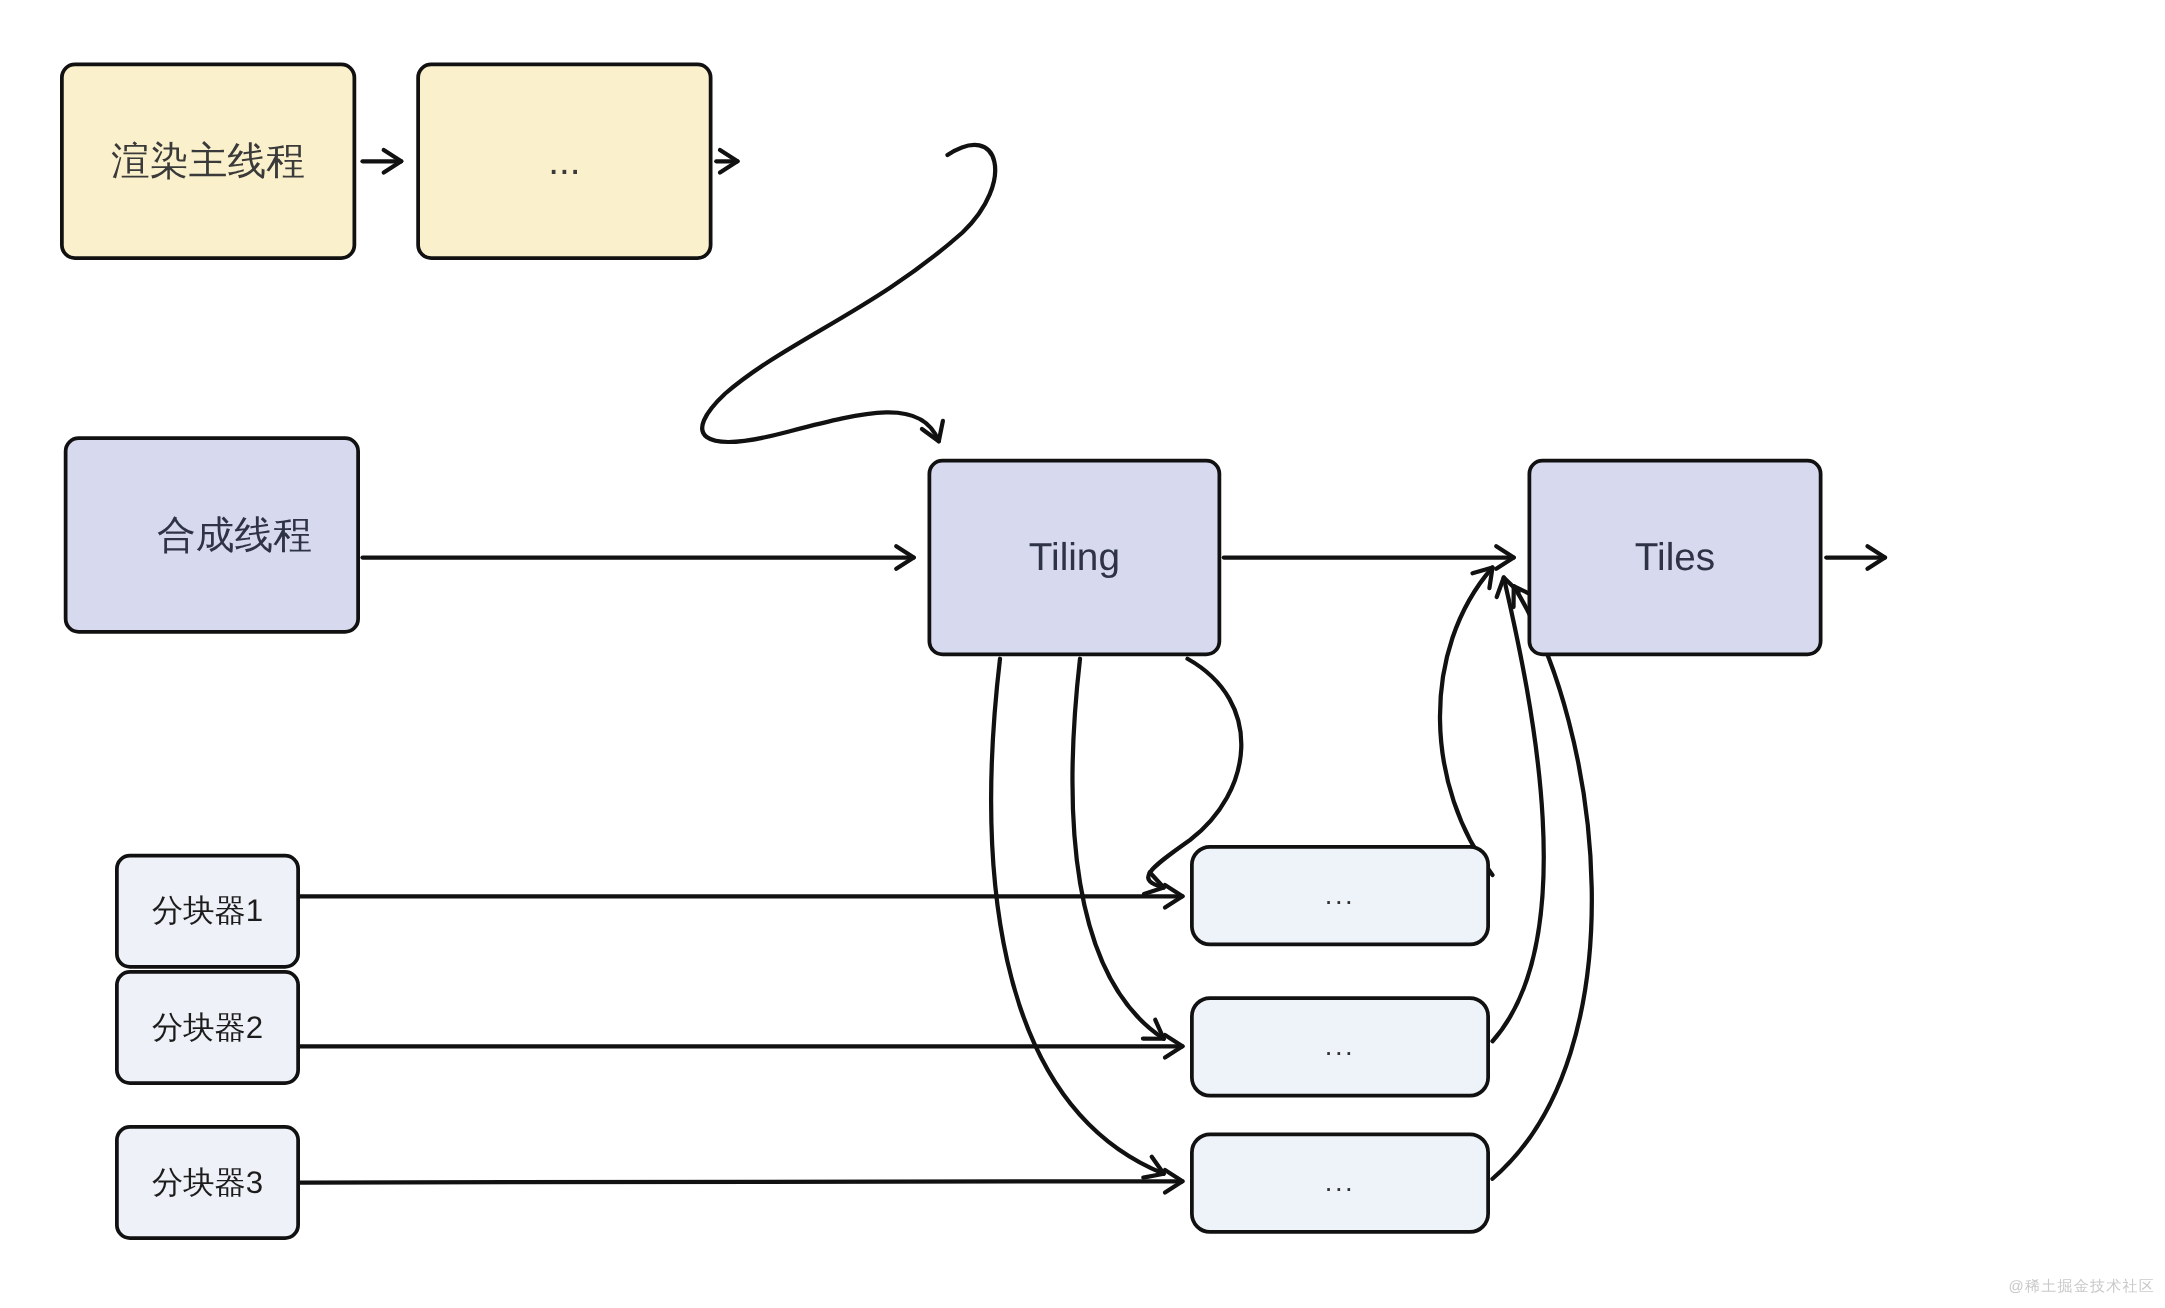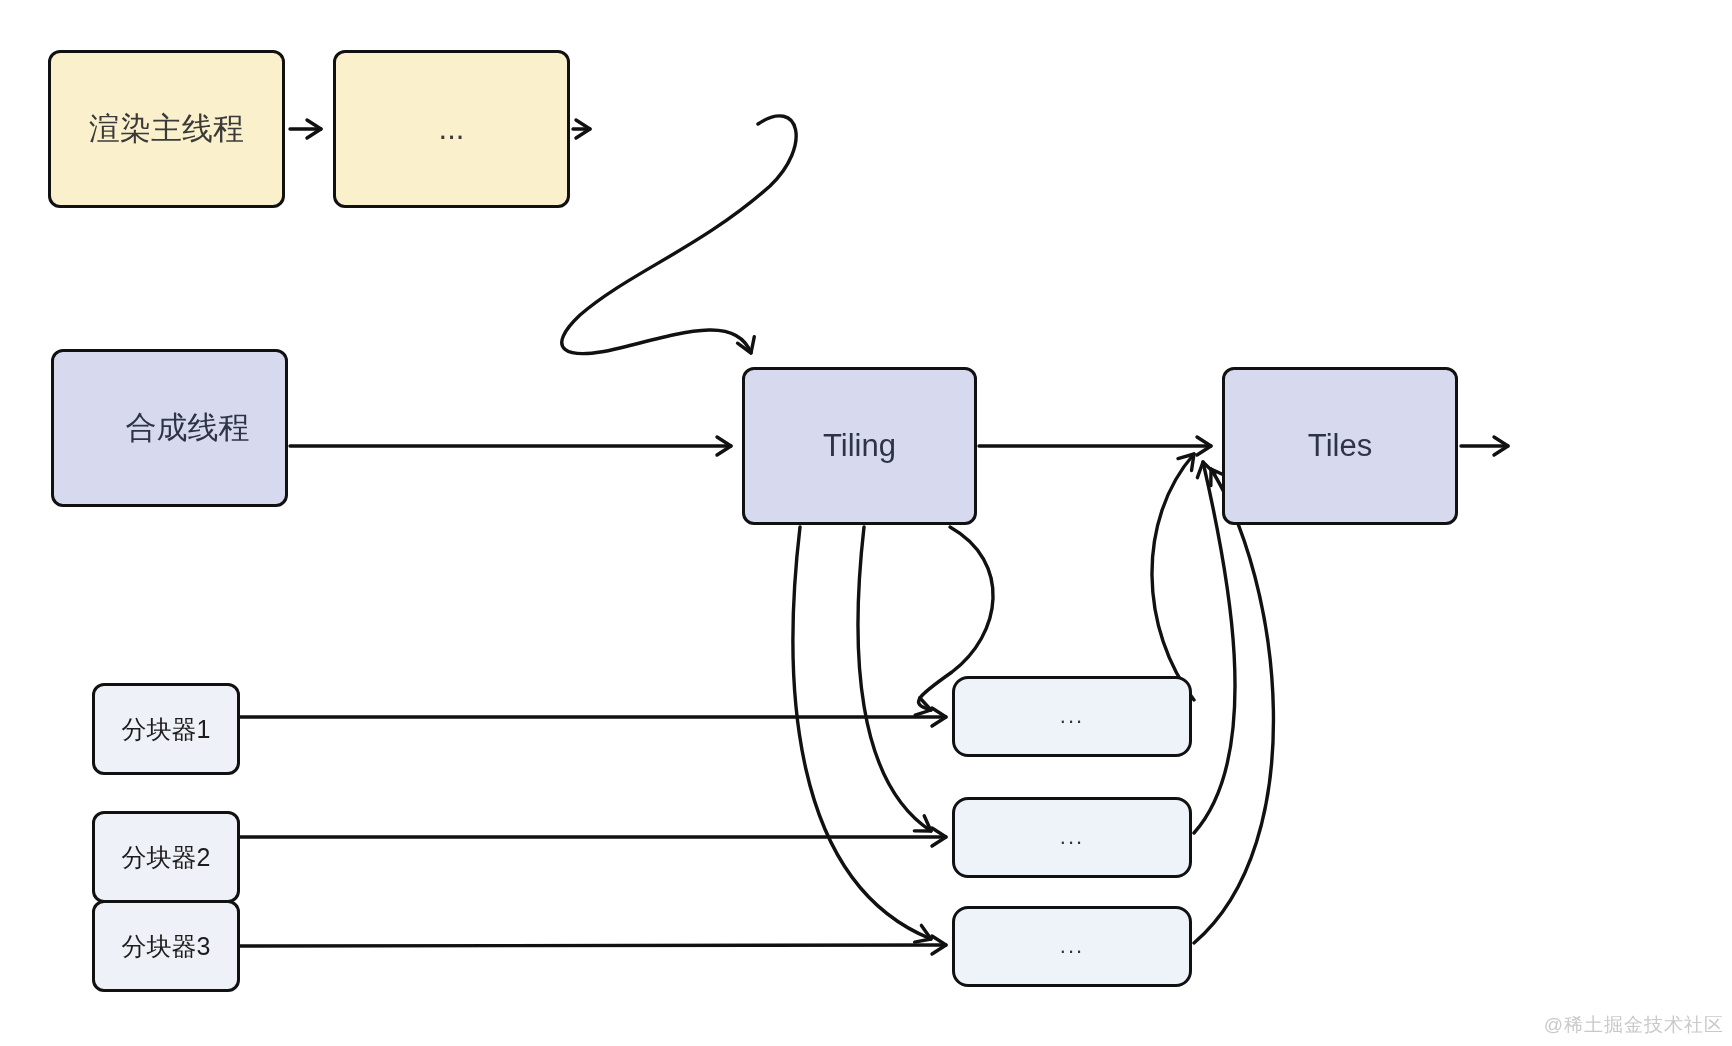--- a/index.html
+++ b/index.html
@@ -41,21 +41,21 @@
   .queue-box{ 
     background:#eef2f9;
     border-radius:16px;
     width:240px;height:81px;
     font-size:22px;color:#333;
     letter-spacing:2px;
   }
   .watermark{
     position:absolute;
     right:8px;bottom:8px;
-    font-size:19px;
+    font-size:12px;
     color:#c9c9c9;
     letter-spacing:1px;
   }
 </style>
 </head>
 <body>
 
 <div id="stage">
 
   <svg id="wires" viewBox="0 0 1732 1046" xmlns="http://www.w3.org/2000/svg">
@@ -107,21 +107,21 @@
   <div class="box thread-box" style="left:742px;top:367px;width:235px;text-align:right;">
     <span>Tiling</span>
   </div>
   <div class="box thread-box" style="left:1222px;top:367px;width:236px;align-items:center;">
     <span>Tiles</span>
   </div>
 
   <div class="box tiler-box" style="left:92px;top:671px;margin-top:12px;">
     <span>分块器1</span>
   </div>
-  <div class="box tiler-box" style="left:92px;top:811px;align-items:center;">
+  <div class="box tiler-box" style="left:92px;top:776px;align-items:center;">
     <span>分块器2</span>
   </div>
   <div class="box tiler-box" style="left:92px;top:900px;align-items:center;">
     <span>分块器3</span>
   </div>
 
   <div class="box queue-box" style="left:952px;top:676px;">
     <span>...</span>
   </div>
   <div class="box queue-box" style="left:952px;top:797px;">

